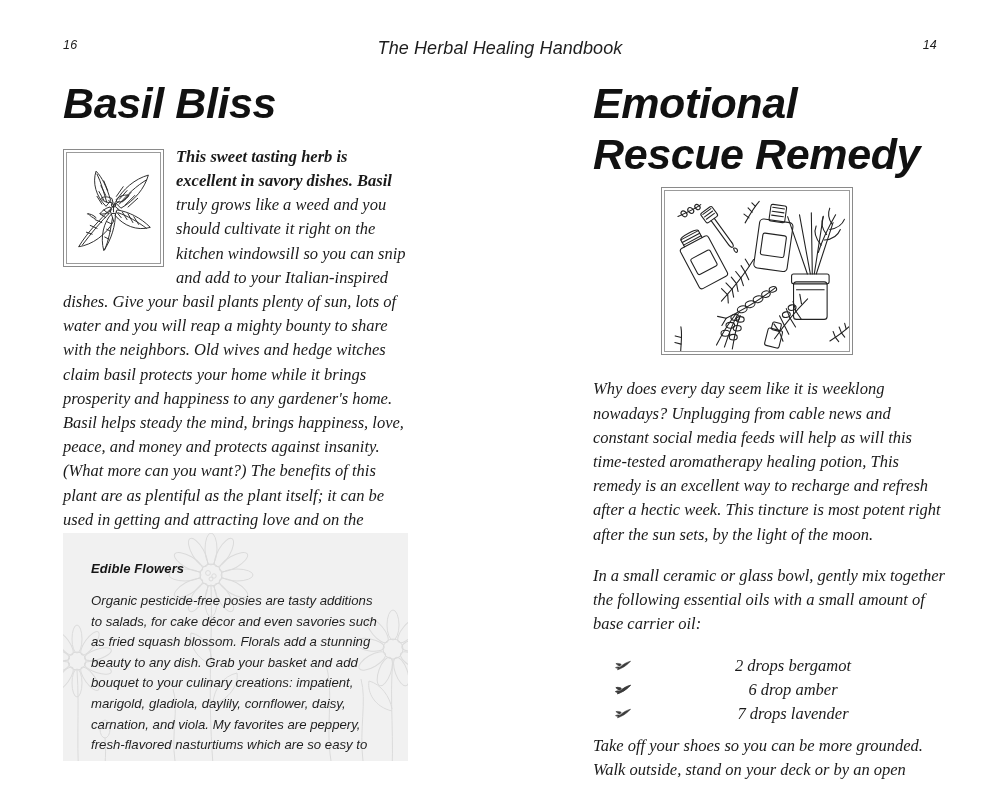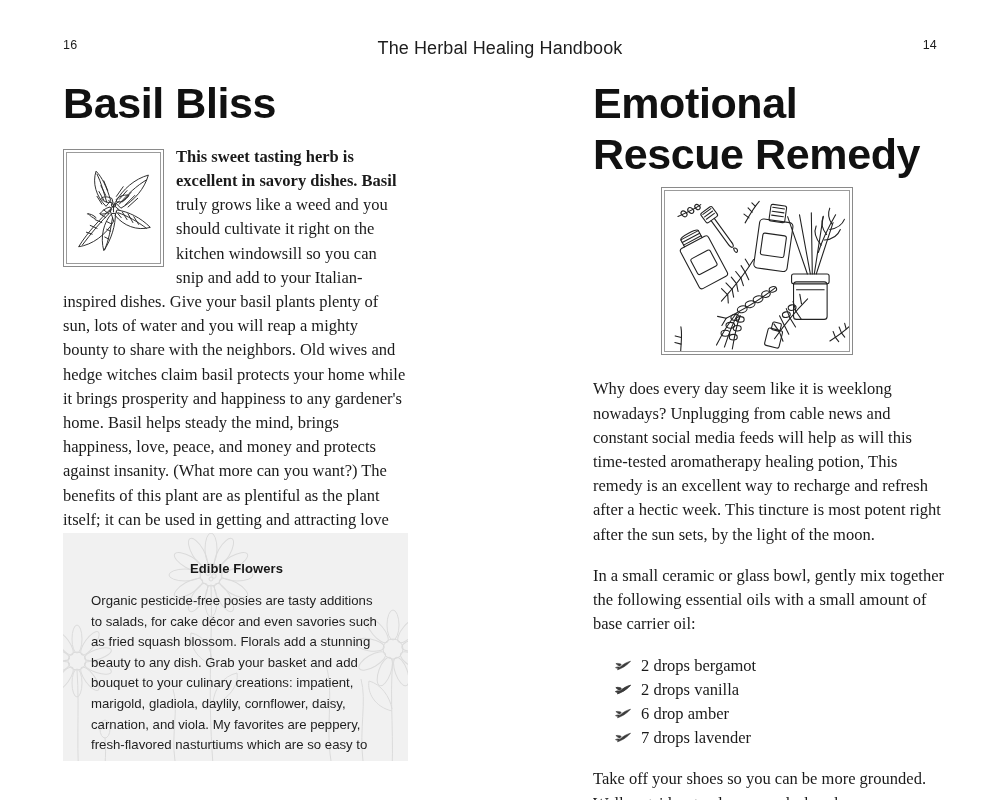--- a/index.html
+++ b/index.html
@@ -14,20 +14,21 @@
     font-family: "Liberation Serif", "DejaVu Serif", serif;
     color: #1a1a1a;
     position: relative;
   }
 
   .page {
     position: absolute;
     inset: 0;
     width: 1000px;
     height: 629px;
+    font-style: italic;
   }
 
   
   .running-head {
     position: absolute;
     top: 38px;
     left: 63px;
     right: 63px;
     height: 20px;
   }
@@ -131,34 +132,34 @@
     position: relative;
     padding: 28px 26px 0 28px;
     font-family: "Liberation Sans", "DejaVu Sans", sans-serif;
   }
   .tint-title {
     font-size: 13px;
     font-weight: bold;
     margin: 0 0 15px 0;
     color: #161616;
     letter-spacing: .1px;
-    text-align: center;
   }
   .tint-body {
     font-size: 13.2px;
     line-height: 20.6px;
     margin: 0;
     color: #1f1f1f;
   }
 
   
   ul.recipe {
     list-style: none;
-    margin: 0 0 17px 0;
+    margin: 0 0 8px 0;
     padding: 0 0 0 22px;
+    text-align: center;
   }
   ul.recipe li {
     position: relative;
     font-size: 16.5px;
     line-height: 24.2px;
     padding-left: 26px;
     color: #1a1a1a;
   }
   ul.recipe li .sprig-bullet {
     position: absolute;
@@ -448,31 +449,20 @@
         <li>
   <span class="sprig-bullet">
     <svg viewBox="0 0 16 11" xmlns="http://www.w3.org/2000/svg">
       <g fill="#3a3a3a" stroke="#3a3a3a" stroke-width=".6" stroke-linejoin="round">
         <path d="M15.5 1.2 C12 2.2 8.6 4 5.8 6.4 C4.6 7.4 3.4 8.6 2.4 9.8 C3.8 9.4 5.2 8.8 6.6 8.1 C9.6 6.6 12.6 4.4 15.5 1.2 Z"></path>
         <path d="M6.2 4.2 C4.4 3.4 2.6 3.2 0.9 3.6 C2 4.8 3.3 5.7 4.8 6.2 Z"></path>
         <path d="M4.2 7 C2.9 6.8 1.6 7 0.5 7.6 C1.6 8.3 2.8 8.7 4.1 8.8 Z"></path>
       </g>
     </svg>
   </span>
-<span>2 drops vanilla</span></li>
-        <li>
-  <span class="sprig-bullet">
-    <svg viewBox="0 0 16 11" xmlns="http://www.w3.org/2000/svg">
-      <g fill="#3a3a3a" stroke="#3a3a3a" stroke-width=".6" stroke-linejoin="round">
-        <path d="M15.5 1.2 C12 2.2 8.6 4 5.8 6.4 C4.6 7.4 3.4 8.6 2.4 9.8 C3.8 9.4 5.2 8.8 6.6 8.1 C9.6 6.6 12.6 4.4 15.5 1.2 Z"></path>
-        <path d="M6.2 4.2 C4.4 3.4 2.6 3.2 0.9 3.6 C2 4.8 3.3 5.7 4.8 6.2 Z"></path>
-        <path d="M4.2 7 C2.9 6.8 1.6 7 0.5 7.6 C1.6 8.3 2.8 8.7 4.1 8.8 Z"></path>
-      </g>
-    </svg>
-  </span>
 <span>6 drop amber</span></li>
         <li>
   <span class="sprig-bullet">
     <svg viewBox="0 0 16 11" xmlns="http://www.w3.org/2000/svg">
       <g fill="#3a3a3a" stroke="#3a3a3a" stroke-width=".6" stroke-linejoin="round">
         <path d="M15.5 1.2 C12 2.2 8.6 4 5.8 6.4 C4.6 7.4 3.4 8.6 2.4 9.8 C3.8 9.4 5.2 8.8 6.6 8.1 C9.6 6.6 12.6 4.4 15.5 1.2 Z"></path>
         <path d="M6.2 4.2 C4.4 3.4 2.6 3.2 0.9 3.6 C2 4.8 3.3 5.7 4.8 6.2 Z"></path>
         <path d="M4.2 7 C2.9 6.8 1.6 7 0.5 7.6 C1.6 8.3 2.8 8.7 4.1 8.8 Z"></path>
       </g>
     </svg>

